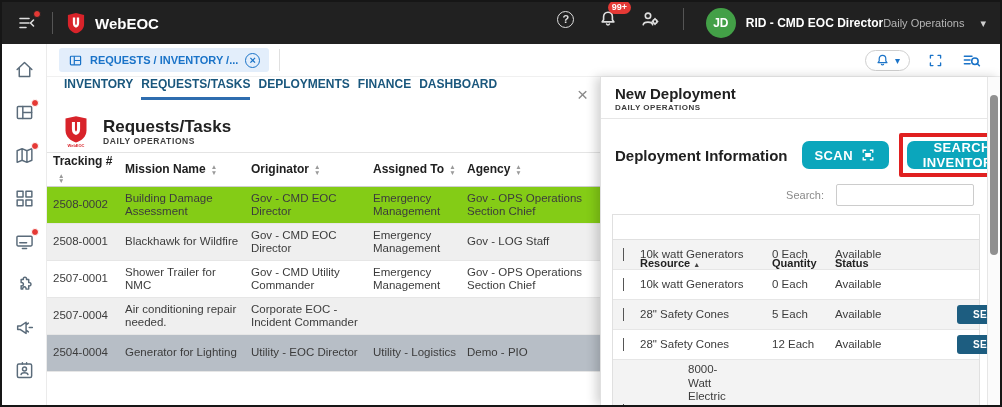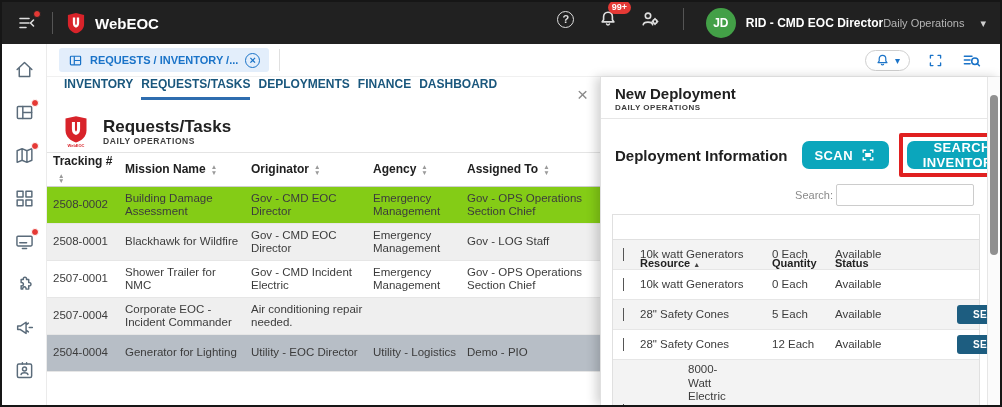--- a/index.html
+++ b/index.html
@@ -97,21 +97,21 @@
   .panel-title { font-size:15px; font-weight:bold; color:#212121; line-height:18px; }
   .panel-sub { font-size:8px; font-weight:bold; color:#3d3d3d; letter-spacing:.5px; }
   .section-row { display:flex; align-items:center; padding:14px 22px 0 14px; }
   .section-title { font-size:15px; font-weight:bold; color:#212121; white-space:nowrap; }
   .teal-btn { display:flex; align-items:center; gap:7px; background:#0ba6bc; color:#fff;
               border:none; font-size:13px; font-weight:bold; letter-spacing:.4px; height:28px;
               padding:0 13px; border-radius:7px; cursor:pointer; font-family:inherit; }
   .teal-btn svg { stroke:#fff; fill:none; stroke-width:1.7; stroke-linecap:round; }
   .scan-btn { margin-left:14px; }
   .annotation { border:4px solid #e02020; border-radius:2px; padding:4px; margin-left:10px; }
-  .search-row { display:flex; align-items:center; justify-content:flex-end; gap:3px;
+  .search-row { display:flex; align-items:center; justify-content:flex-end; gap:12px;
                 padding:7px 26px 0 0; }
   .search-label { font-size:11px; color:#8a8a8a; }
   .search-input { width:138px; height:22px; border:1px solid #ccc; border-radius:2px; font-size:11px;
                   padding:0 5px; font-family:inherit; }
   .inv-table { margin:8px 20px 0 11px; border:1px solid #e0e0e0; }
   .inv-head, .inv-row { display:grid; grid-template-columns:27px 1fr 63px 86px 58px; align-items:center; }
   .inv-head { height:25px; border-bottom:1px solid #e0e0e0; }
   .inv-head div { font-size:11px; font-weight:bold; color:#212121;margin-top:42px; }
   .asc { font-size:7px; color:#444; margin-left:3px; } .asc::before { content:"▲"; }
   .inv-row { min-height:30px; border-bottom:1px solid #e6e6e6; padding:3px 0; }
@@ -294,25 +294,25 @@
             </div>
           <div class="hcell">
               <span>Mission Name</span>
               <span class="sort"></span>
             </div>
           <div class="hcell">
               <span>Originator</span>
               <span class="sort"></span>
             </div>
           <div class="hcell">
+              <span>Assigned To</span>
+              <span class="sort"></span>
+            </div>
+          <div class="hcell">
               <span>Agency</span>
-              <span class="sort"></span>
-            </div>
-          <div class="hcell">
-              <span>Assigned To</span>
               <span class="sort"></span>
             </div>
         </div>
         <div id="req-tbody">
             <div class="req-row selected">
               <div class="cell">2508-0002</div>
               <div class="cell">Building Damage Assessment</div>
               <div class="cell">Gov - CMD EOC Director</div>
               <div class="cell">Emergency Management</div>
               <div class="cell">Gov - OPS Operations Section Chief</div>
@@ -320,28 +320,28 @@
             <div class="req-row striped">
               <div class="cell">2508-0001</div>
               <div class="cell">Blackhawk for Wildfire</div>
               <div class="cell">Gov - CMD EOC Director</div>
               <div class="cell">Emergency Management</div>
               <div class="cell">Gov - LOG Staff</div>
             </div>
             <div class="req-row">
               <div class="cell">2507-0001</div>
               <div class="cell">Shower Trailer for NMC</div>
-              <div class="cell">Gov - CMD Incident Electric</div>
+              <div class="cell">Gov - CMD Utility Commander</div>
               <div class="cell">Emergency Management</div>
               <div class="cell">Gov - OPS Operations Section Chief</div>
             </div>
             <div class="req-row striped">
               <div class="cell">2507-0004</div>
+              <div class="cell">Air conditioning repair needed.</div>
               <div class="cell">Corporate EOC - Incident Commander</div>
-              <div class="cell">Air conditioning repair needed.</div>
               <div class="cell"></div>
             </div>
             <div class="req-row active">
               <div class="cell">2504-0004</div>
               <div class="cell">Generator for Lighting</div>
               <div class="cell">Utility - EOC Director</div>
               <div class="cell">Utility - Logistics</div>
               <div class="cell">Demo - PIO</div>
             </div>
           </div>

